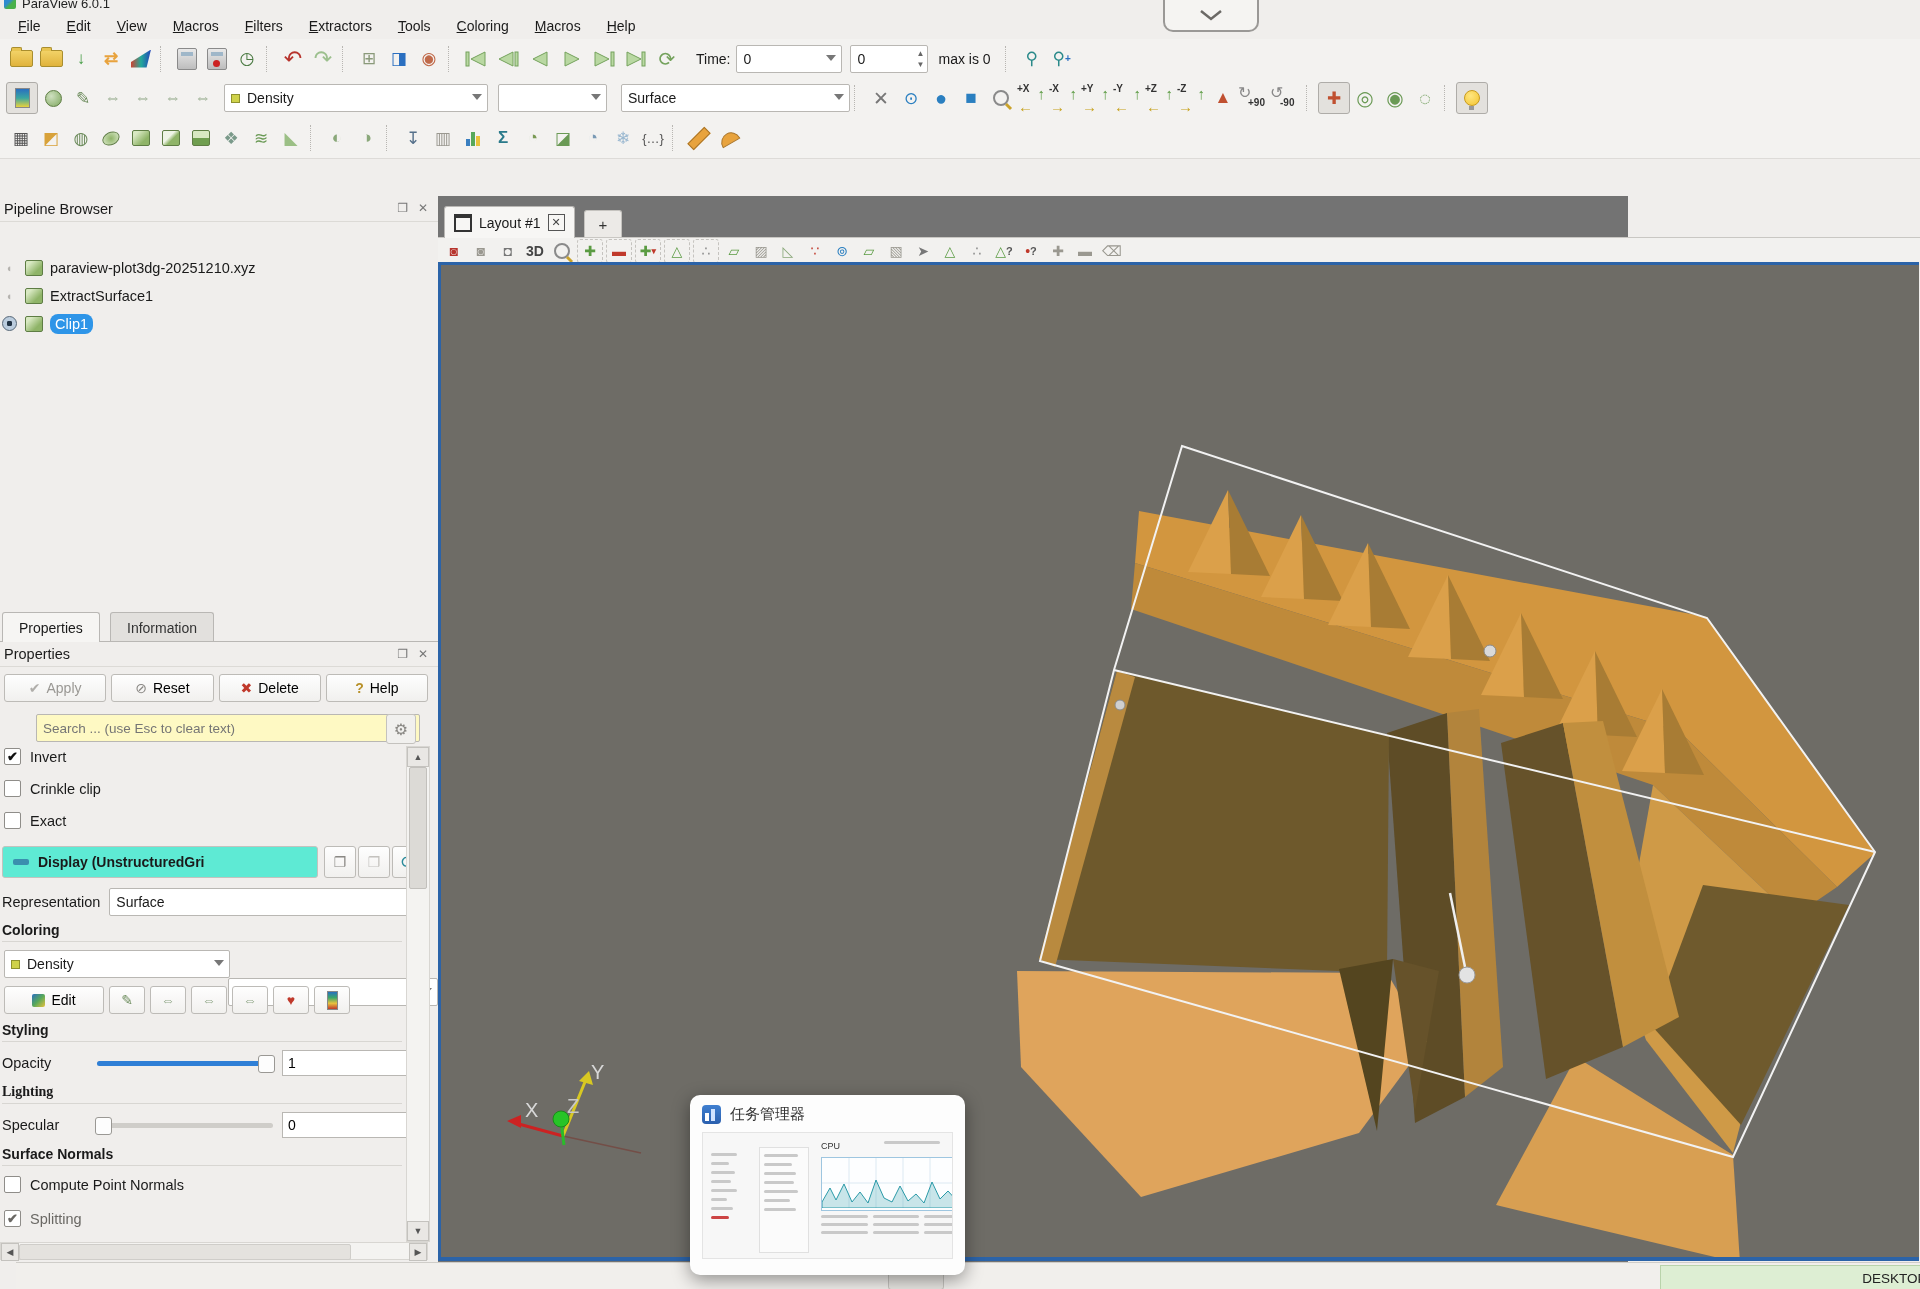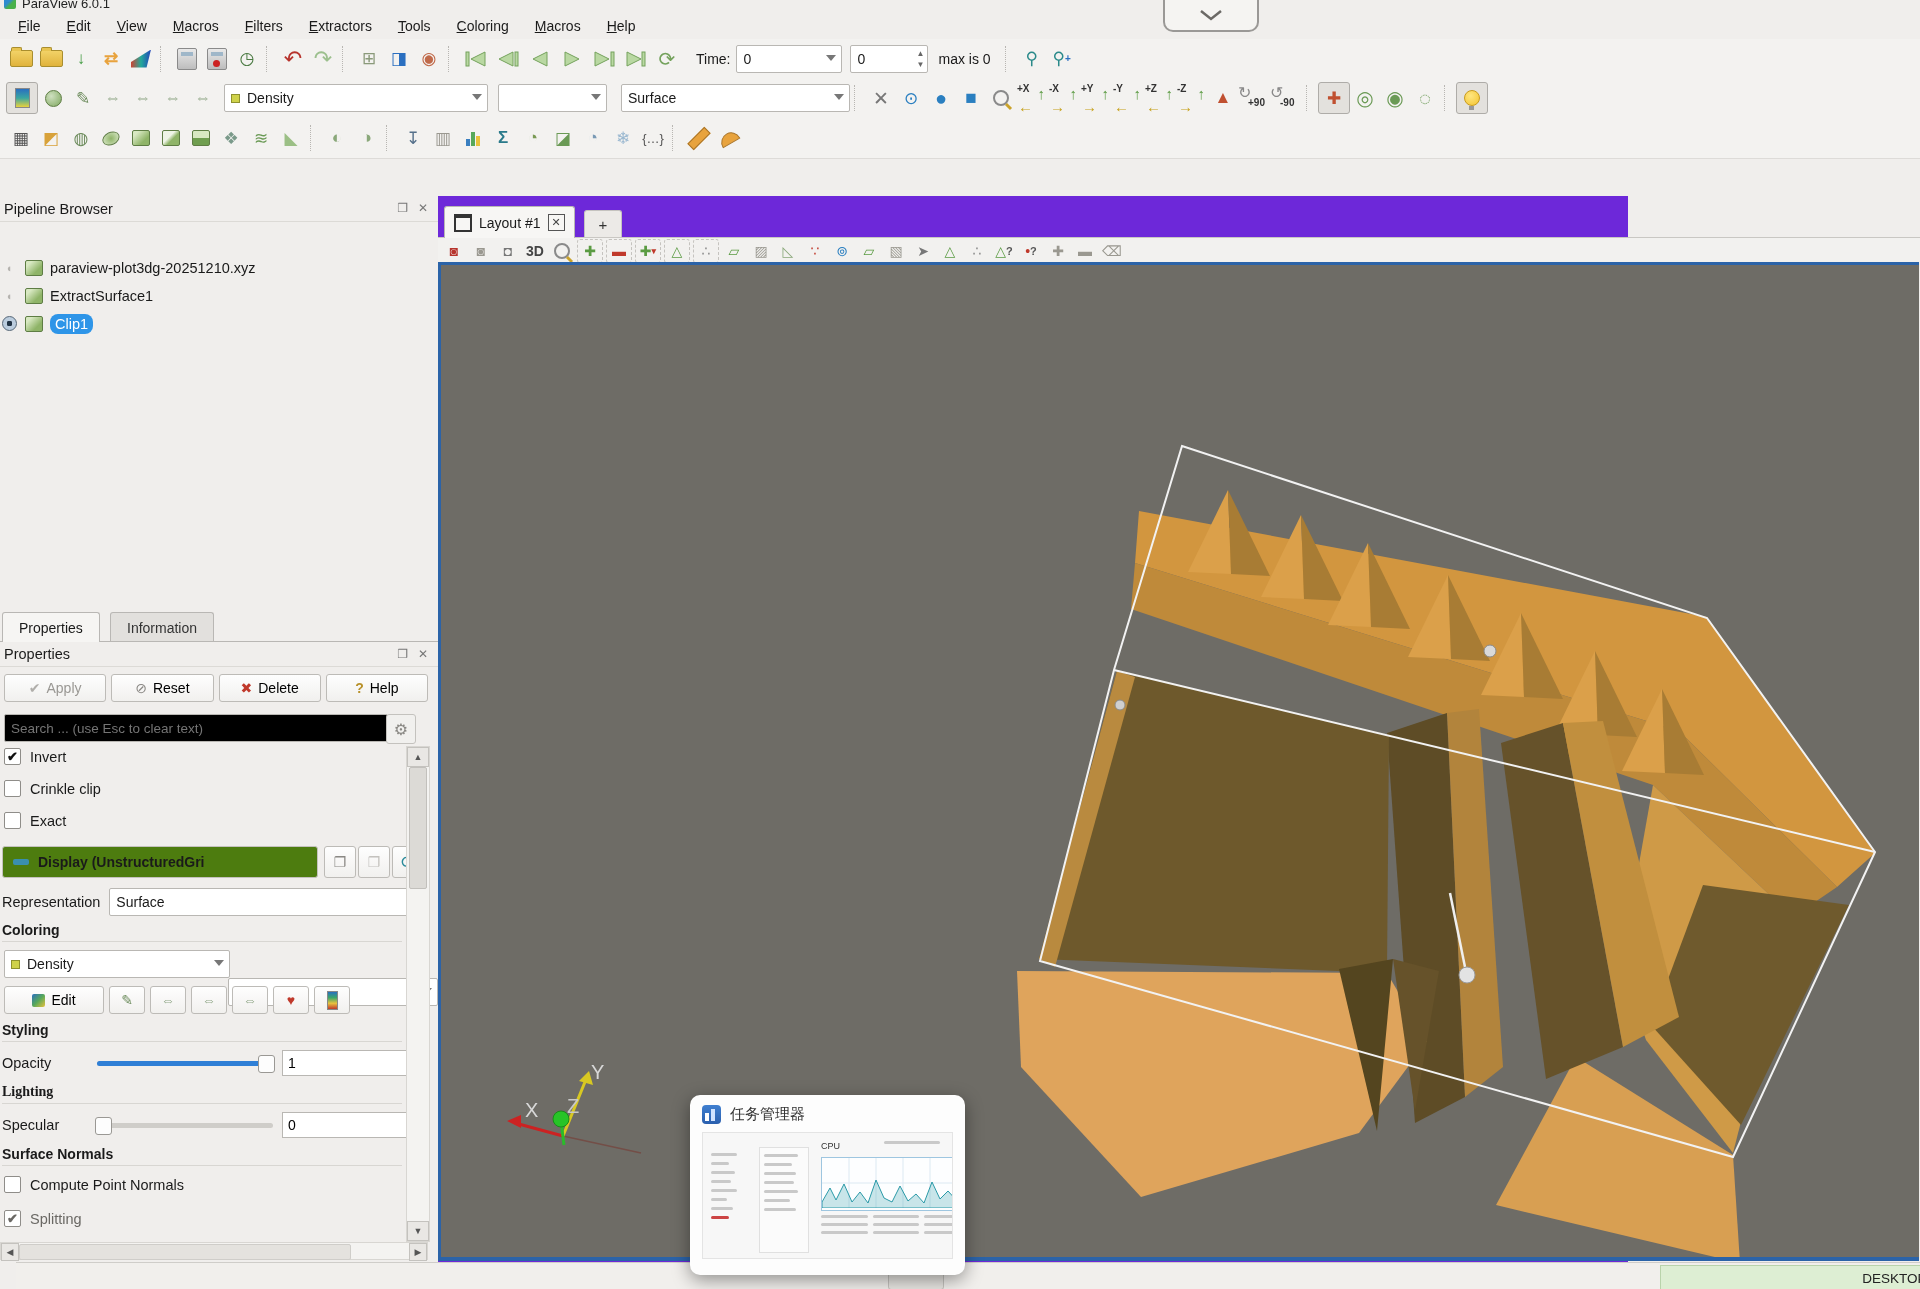--- a/index.html
+++ b/index.html
@@ -69,33 +69,33 @@
   .gut{width:18px;display:flex;justify-content:center;}
   .eyec{width:13px;height:13px;border-radius:50%;background:radial-gradient(circle,#234 30%,#bcd 32%);border:1px solid #567;}
   .halfeye{color:#b5b3af;font-size:11px;}
   .sel{background:#2e95e8;color:#fff;padding:2px 5px;border-radius:8px;}
   .ptab{position:absolute;top:416px;height:29px;display:flex;align-items:center;padding:0 16px;
     font-size:14px;border:1px solid #b9b7b4;border-bottom:none;border-radius:3px 3px 0 0;}
   .ptab.on{background:#f6f5f3;z-index:2;}
   .ptab.off{background:#e2e0dd;color:#333;}
   .pbtn{height:28px;border:1px solid #bdbbb7;background:linear-gradient(#fefefe,#f1f0ee);border-radius:3px;
     font-size:14px;display:flex;align-items:center;justify-content:center;gap:6px;}
-  .search{height:26px;border:1px solid #b9b7b3;background:#000000;font-size:13.5px;color:#8a8884;
-    padding:0 6px;border-radius:2px;font-family:"Liberation Sans",sans-serif;}
+  .search{height:26px;border:1px solid #b9b7b3;background:#fef9c3;font-size:13.5px;color:#8a8884;
+    padding:0 6px;border-radius:2px;font-family:"Liberation Sans",sans-serif;margin-left:32px;}
   .cb{width:15px;height:15px;border:1px solid #8f8d89;background:#fff;border-radius:2px;display:inline-flex;
     align-items:center;justify-content:center;font-size:13px;font-weight:bold;color:#111;}
   .crow{position:absolute;display:flex;align-items:center;gap:9px;font-size:14.5px;}
   .sechdr{position:absolute;font-size:14px;font-weight:bold;border-bottom:1px solid #d8d6d2;width:400px;padding-bottom:3px;}
   .slider{position:relative;height:5px;border-radius:3px;background:#cfcdc9;}
   .slider .fill{position:absolute;left:0;top:0;bottom:0;background:#2f7fd6;border-radius:3px;}
   .slider .hnd{position:absolute;top:-6px;width:15px;height:16px;background:#fdfdfd;border:1px solid #9a9894;border-radius:3px;}
   .numin{height:24px;border:1px solid #b9b7b3;font-size:14px;padding:0 5px;width:130px;font-family:"Liberation Sans",sans-serif;}
   .sbbtn{background:#e9e7e4;border:1px solid #c4c2be;color:#555;display:flex;align-items:center;justify-content:center;font-size:9px;}
   
-  #right-area{left:438px;top:196px;width:1190px;height:1066px;background:#6d28d9;}
+  #right-area{left:438px;top:196px;width:1190px;height:1066px;background:#737373;}
   #vtab{position:absolute;left:6px;top:10px;height:31px;background:#f7f6f4;border:1px solid #b9b7b4;border-bottom:none;
     border-radius:3px 3px 0 0;display:flex;align-items:center;gap:7px;padding:0 9px;font-size:14px;z-index:2;}
   #vtab .wic{width:14px;height:12px;border:2px solid #333;border-top-width:4px;}
   #vtab .xic{width:15px;height:15px;border:1.5px solid #555;color:#444;font-size:11px;display:flex;align-items:center;justify-content:center;}
   #vtabplus{position:absolute;left:146px;top:14px;width:36px;height:27px;background:#eceae7;border:1px solid #c5c3bf;
     border-bottom:none;border-radius:3px 3px 0 0;display:flex;align-items:center;justify-content:center;font-size:15px;color:#333;}
   #vtbar{position:absolute;left:0;top:41px;width:1482px;height:25px;background:#f2f1ef;border-top:1px solid #c9c7c3;
     display:flex;align-items:center;gap:3px;padding-left:4px;font-size:13px;}
   #vtbar .i{width:24px;height:22px;font-size:14px;}
   #viewport{position:absolute;left:0;top:66px;width:1478px;height:992px;background:#6e6c66;
@@ -425,21 +425,21 @@
   <div class="crow" style="left:4px;top:584px;">
     <span class="cb"></span>
     <span>Crinkle clip</span>
   </div>
   <div class="crow" style="left:4px;top:616px;">
     <span class="cb"></span>
     <span>Exact</span>
   </div>
 
   <div class="abs" style="left:2px;top:650px;width:316px;height:32px;border:1px solid #c4c2be;border-radius:3px;
-       display:flex;align-items:center;gap:9px;padding-left:10px;box-sizing:border-box;background:#4d7c0f;">
+       display:flex;align-items:center;gap:9px;padding-left:10px;box-sizing:border-box;background:#5eead4;">
     <span style="width:16px;height:6px;background:#3a8fae;border-radius:2px;"></span>
     <b style="font-size:14px;">Display (UnstructuredGri</b>
   </div>
   <span class="abs pbtn" style="left:324px;top:650px;width:30px;height:30px;color:#8a8884;">❐</span>
   <span class="abs pbtn" style="left:358px;top:650px;width:30px;height:30px;color:#c4c2be;">❐</span>
   <span class="abs pbtn" style="left:392px;top:650px;width:30px;height:30px;color:#2a8a9a;font-size:17px;">⟳</span>
 
   <div class="crow" style="left:2px;top:692px;">
     <span>Representation</span>
     <span class="combo" style="width:288px;">

